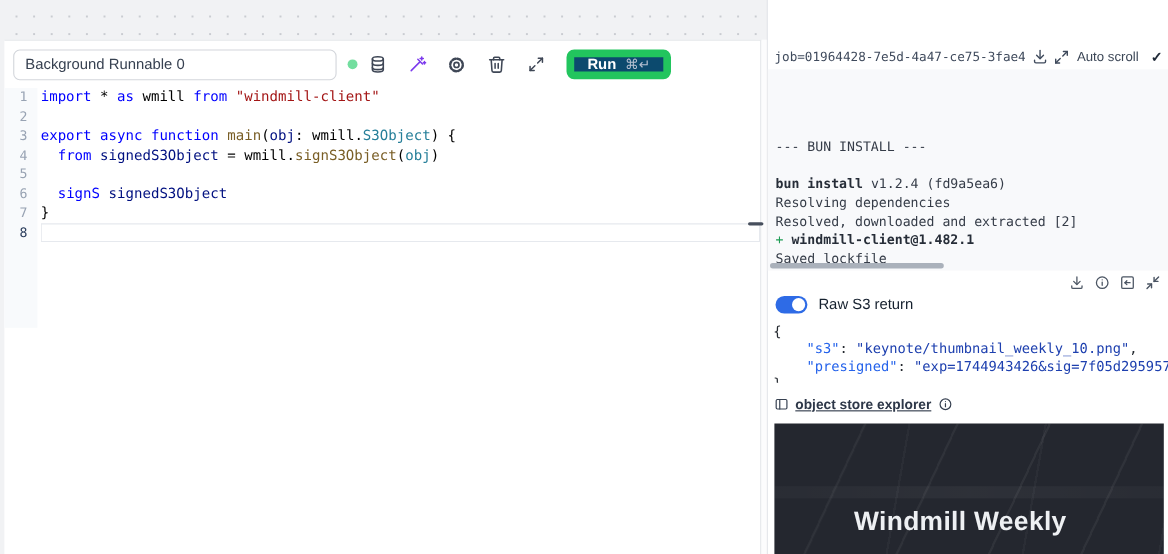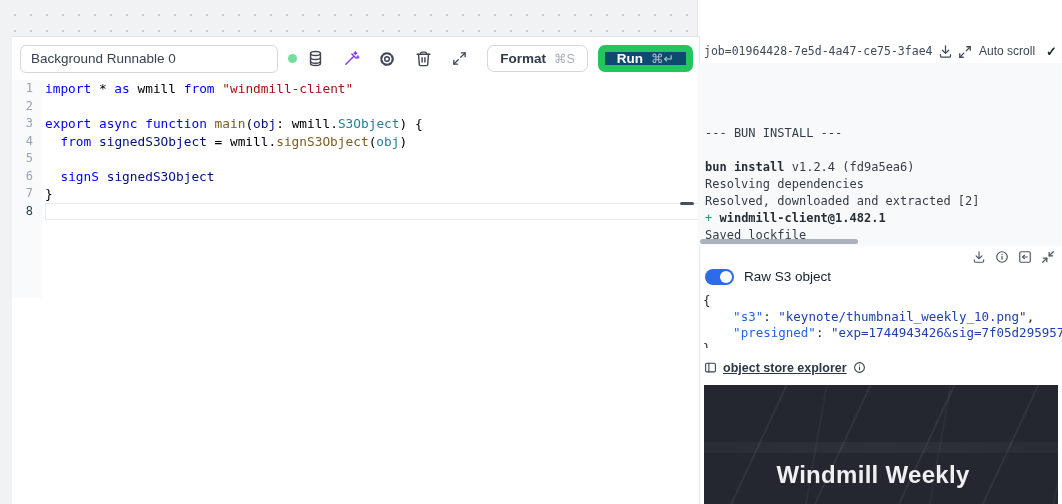--- a/index.html
+++ b/index.html
@@ -5,21 +5,21 @@
   * { box-sizing: border-box; margin: 0; padding: 0; }
   html,body { width:1062px; height:504px; overflow:hidden; background:#fff;
     font-family:"Liberation Sans", sans-serif; }
   .screen { position:relative; width:1062px; height:504px; display:flex; }
 
   
   .canvas { position:relative; width:698px; height:504px; background:#f1f2f4;
     background-image:radial-gradient(#c9ccd1 1.1px, transparent 1.2px);
     background-size:16px 16px; background-position:7px 7px;
     border-right:1px solid #e3e5e9; }
-  .editor-panel { position:absolute; left:12px; top:36px; bottom:0; width:688px;
+  .editor-panel { position:absolute; left:4px; top:36px; bottom:0; width:688px;
     background:#fff; border-top:1px solid #e3e5e9; border-right:1px solid #e6e8eb; }
   .gap-strip { position:absolute; right:0; top:36px; bottom:0; width:10px; background:#fcfcfd; }
   .resize-dash { position:absolute; left:680px; top:202px; width:14px; height:3px;
     background:#474f5d; border-radius:2px; z-index:6; cursor:row-resize; }
 
   .toolbar { height:43px; display:flex; align-items:center; padding:0 6px 0 8px; }
   .name-input { width:294px; height:28px; border:1px solid #d3d6db; border-radius:6px;
     padding:0 10px; font-size:13.5px; color:#374151; outline:none; background:#fff;
     font-family:"Liberation Sans", sans-serif; }
   .status-dot { width:9px; height:9px; border-radius:50%; background:#73de9f; margin-left:10px; flex:0 0 auto; }
@@ -136,24 +136,20 @@
         </button>
         <button class="icon-btn">
           <svg width="15" height="15" viewBox="0 0 24 24" fill="none" stroke="currentColor" stroke-width="2.2" stroke-linecap="round" stroke-linejoin="round">
             <polyline points="15 3 21 3 21 9"></polyline>
               <polyline points="9 21 3 21 3 15"></polyline>
             <line x1="21" y1="3" x2="14" y2="10"></line>
               <line x1="3" y1="21" x2="10" y2="14"></line>
           </svg>
         </button>
 
-        <button class="btn btn-format">
-          <span class="lbl">Format</span>
-          <span class="kbd">⌘S</span>
-        </button>
         <button class="btn btn-run">
           <span class="lbl">Run</span>
           <span class="kbd">⌘↵</span>
         </button>
       </div>
 
       <div class="code-area">
         <div class="gutter" id="gutter">
             <div class="gutter-num">1</div>
             <div class="gutter-num">2</div>
@@ -237,21 +233,21 @@
           <line x1="14" y1="10" x2="21" y2="3"></line>
             <line x1="3" y1="21" x2="10" y2="14"></line>
         </svg>
       </button>
     </div>
 
     <div class="toggle-row">
       <span class="toggle">
           <span class="knob"></span>
         </span>
-      <span class="toggle-label">Raw S3 object</span>
+      <span class="toggle-label">Raw S3 return</span>
     </div>
 
     <div class="json-box" id="json-lines"><div><span>{</span></div><div><span>    </span><span class="j-k">"s3"</span><span>: </span><span class="j-v">"keynote/thumbnail_weekly_10.png"</span><span>,</span></div><div><span>    </span><span class="j-k">"presigned"</span><span>: </span><span class="j-v">"exp=1744943426&amp;sig=7f05d29595703</span></div><div><span>}</span></div></div>
 
     <div class="explorer-row">
       <span class="mini-icon">
         <svg width="13" height="13" viewBox="0 0 24 24" fill="none" stroke="currentColor" stroke-width="2" stroke-linecap="round" stroke-linejoin="round">
           <rect x="3" y="4" width="18" height="16" rx="2"></rect>
             <path d="M9 4v16"></path>
         </svg>

